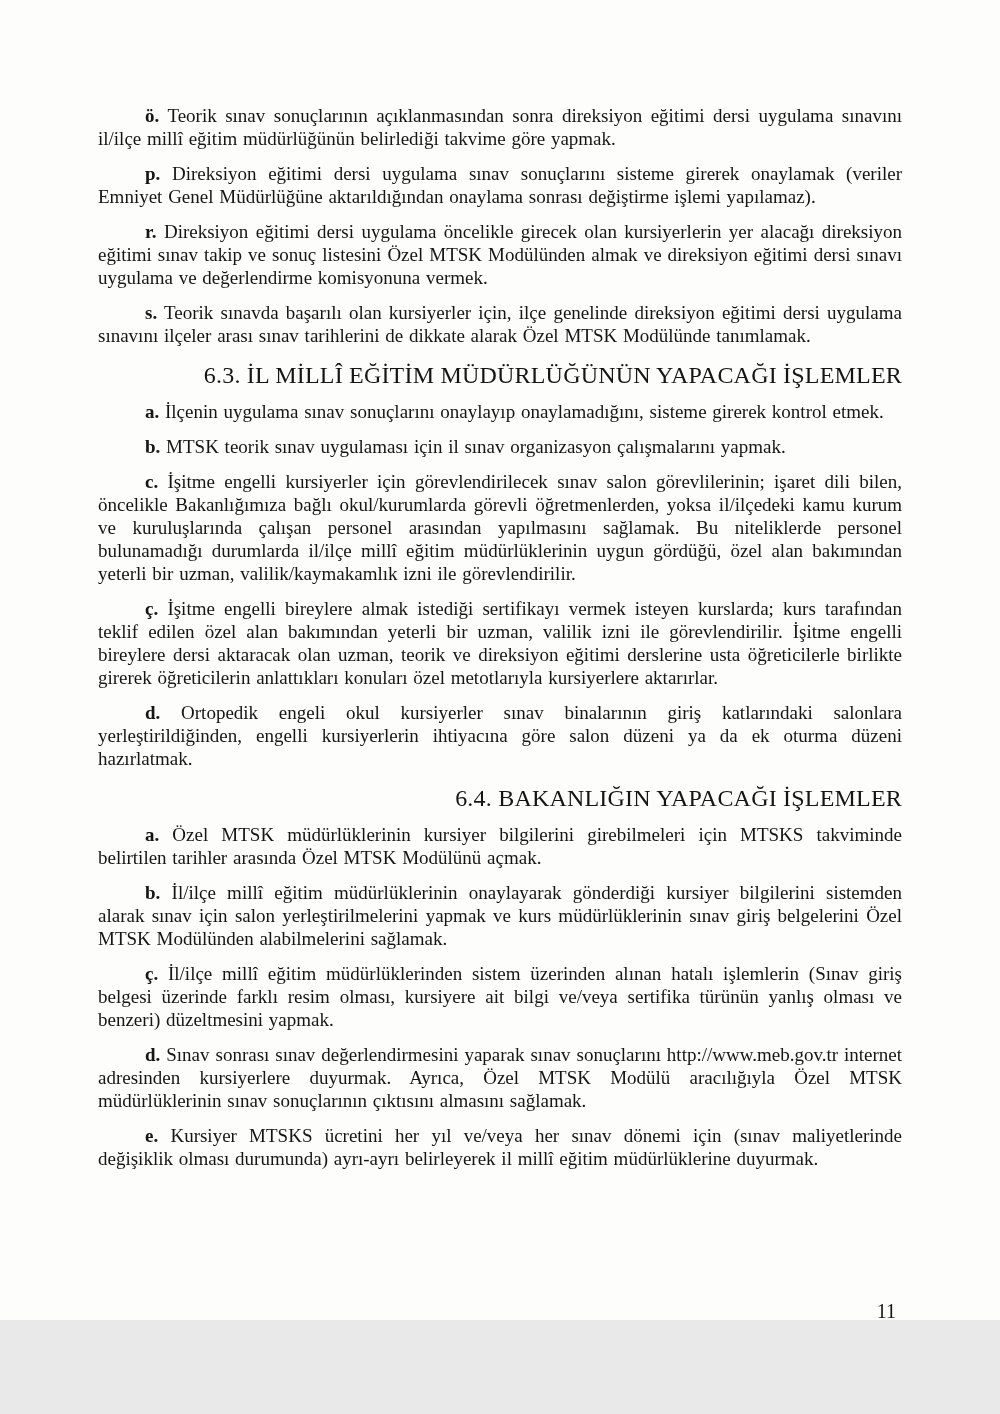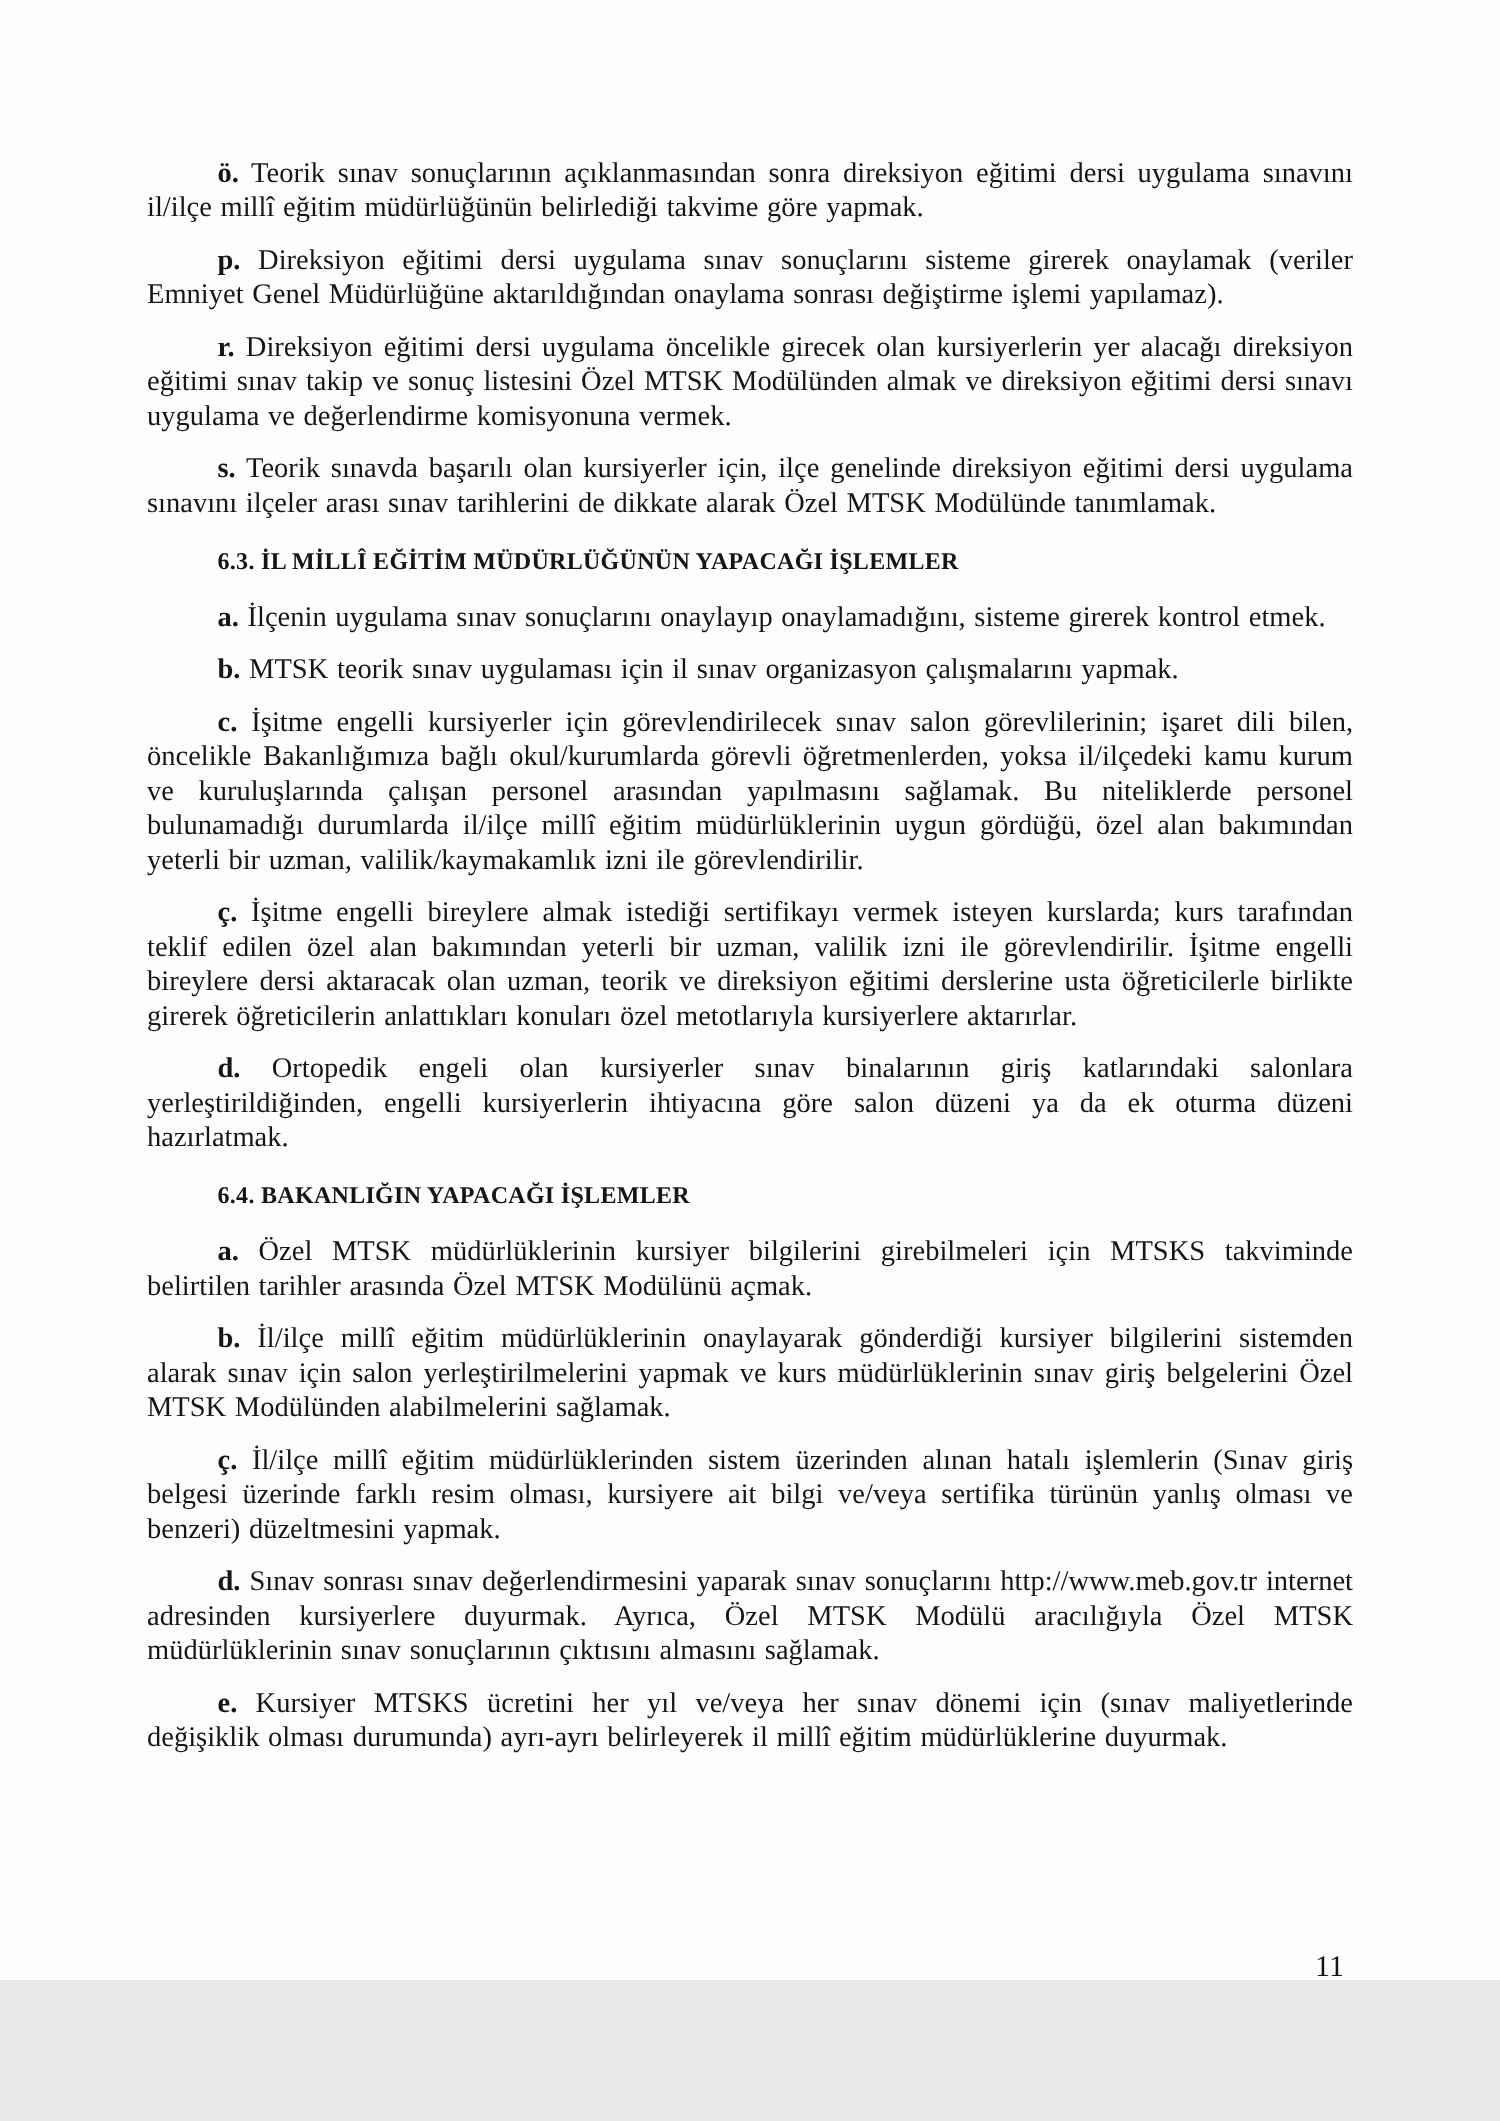--- a/index.html
+++ b/index.html
@@ -29,25 +29,26 @@
     line-height: 23px;
     text-align: justify;
     text-indent: 47px;
     word-spacing: 1px;
   }
   .para b {
     font-weight: bold;
   }
   .heading {
     margin: 16px 0 13px 0;
-    font-size: 16px;
+    font-size: 24px;
     line-height: 24px;
-    font-weight: bold;
+    font-weight: normal;
     text-indent: 47px;
     letter-spacing: 0.2px;
+    text-align: right;
   }
   .page-number {
     position: absolute;
     right: 104px;
     top: 1300px;
     font-size: 20px;
     line-height: 22px;
   }
 </style>
 </head>
@@ -57,21 +58,21 @@
   <div class="content" id="content">
       <p class="para"><b>ö.</b> <span>Teorik sınav sonuçlarının açıklanmasından sonra direksiyon eğitimi dersi uygulama sınavını il/ilçe millî eğitim müdürlüğünün belirlediği takvime göre yapmak.</span></p>
       <p class="para"><b>p.</b> <span>Direksiyon eğitimi dersi uygulama sınav sonuçlarını sisteme girerek onaylamak (veriler Emniyet Genel Müdürlüğüne aktarıldığından onaylama sonrası değiştirme işlemi yapılamaz).</span></p>
       <p class="para"><b>r.</b> <span>Direksiyon eğitimi dersi uygulama öncelikle girecek olan kursiyerlerin yer alacağı direksiyon eğitimi sınav takip ve sonuç listesini Özel MTSK Modülünden almak ve direksiyon eğitimi dersi sınavı uygulama ve değerlendirme komisyonuna vermek.</span></p>
       <p class="para"><b>s.</b> <span>Teorik sınavda başarılı olan kursiyerler için, ilçe genelinde direksiyon eğitimi dersi uygulama sınavını ilçeler arası sınav tarihlerini de dikkate alarak Özel MTSK Modülünde tanımlamak.</span></p>
       <h2 class="heading">6.3. İL MİLLÎ EĞİTİM MÜDÜRLÜĞÜNÜN YAPACAĞI İŞLEMLER</h2>
       <p class="para"><b>a.</b> <span>İlçenin uygulama sınav sonuçlarını onaylayıp onaylamadığını, sisteme girerek kontrol etmek.</span></p>
       <p class="para"><b>b.</b> <span>MTSK teorik sınav uygulaması için il sınav organizasyon çalışmalarını yapmak.</span></p>
       <p class="para"><b>c.</b> <span>İşitme engelli kursiyerler için görevlendirilecek sınav salon görevlilerinin; işaret dili bilen, öncelikle Bakanlığımıza bağlı okul/kurumlarda görevli öğretmenlerden, yoksa il/ilçedeki kamu kurum ve kuruluşlarında çalışan personel arasından yapılmasını sağlamak. Bu niteliklerde personel bulunamadığı durumlarda il/ilçe millî eğitim müdürlüklerinin uygun gördüğü, özel alan bakımından yeterli bir uzman, valilik/kaymakamlık izni ile görevlendirilir.</span></p>
       <p class="para"><b>ç.</b> <span>İşitme engelli bireylere almak istediği sertifikayı vermek isteyen kurslarda; kurs tarafından teklif edilen özel alan bakımından yeterli bir uzman, valilik izni ile görevlendirilir. İşitme engelli bireylere dersi aktaracak olan uzman, teorik ve direksiyon eğitimi derslerine usta öğreticilerle birlikte girerek öğreticilerin anlattıkları konuları özel metotlarıyla kursiyerlere aktarırlar.</span></p>
-      <p class="para"><b>d.</b> <span>Ortopedik engeli olan kursiyerler sınav binalarının giriş katlarındaki salonlara yerleştirildiğinden, engelli kursiyerlerin ihtiyacına göre salon düzeni ya da ek oturma düzeni hazırlatmak.</span></p>
+      <p class="para"><b>d.</b> <span>Ortopedik engeli okul kursiyerler sınav binalarının giriş katlarındaki salonlara yerleştirildiğinden, engelli kursiyerlerin ihtiyacına göre salon düzeni ya da ek oturma düzeni hazırlatmak.</span></p>
       <h2 class="heading">6.4. BAKANLIĞIN YAPACAĞI İŞLEMLER</h2>
       <p class="para"><b>a.</b> <span>Özel MTSK müdürlüklerinin kursiyer bilgilerini girebilmeleri için MTSKS takviminde belirtilen tarihler arasında Özel MTSK Modülünü açmak.</span></p>
       <p class="para"><b>b.</b> <span>İl/ilçe millî eğitim müdürlüklerinin onaylayarak gönderdiği kursiyer bilgilerini sistemden alarak sınav için salon yerleştirilmelerini yapmak ve kurs müdürlüklerinin sınav giriş belgelerini Özel MTSK Modülünden alabilmelerini sağlamak.</span></p>
       <p class="para"><b>ç.</b> <span>İl/ilçe millî eğitim müdürlüklerinden sistem üzerinden alınan hatalı işlemlerin (Sınav giriş belgesi üzerinde farklı resim olması, kursiyere ait bilgi ve/veya sertifika türünün yanlış olması ve benzeri) düzeltmesini yapmak.</span></p>
       <p class="para"><b>d.</b> <span>Sınav sonrası sınav değerlendirmesini yaparak sınav sonuçlarını http://www.meb.gov.tr internet adresinden kursiyerlere duyurmak. Ayrıca, Özel MTSK Modülü aracılığıyla Özel MTSK müdürlüklerinin sınav sonuçlarının çıktısını almasını sağlamak.</span></p>
       <p class="para"><b>e.</b> <span>Kursiyer MTSKS ücretini her yıl ve/veya her sınav dönemi için (sınav maliyetlerinde değişiklik olması durumunda) ayrı-ayrı belirleyerek il millî eğitim müdürlüklerine duyurmak.</span></p>
     </div>
   <div class="page-number">11</div>
 </div>
 

